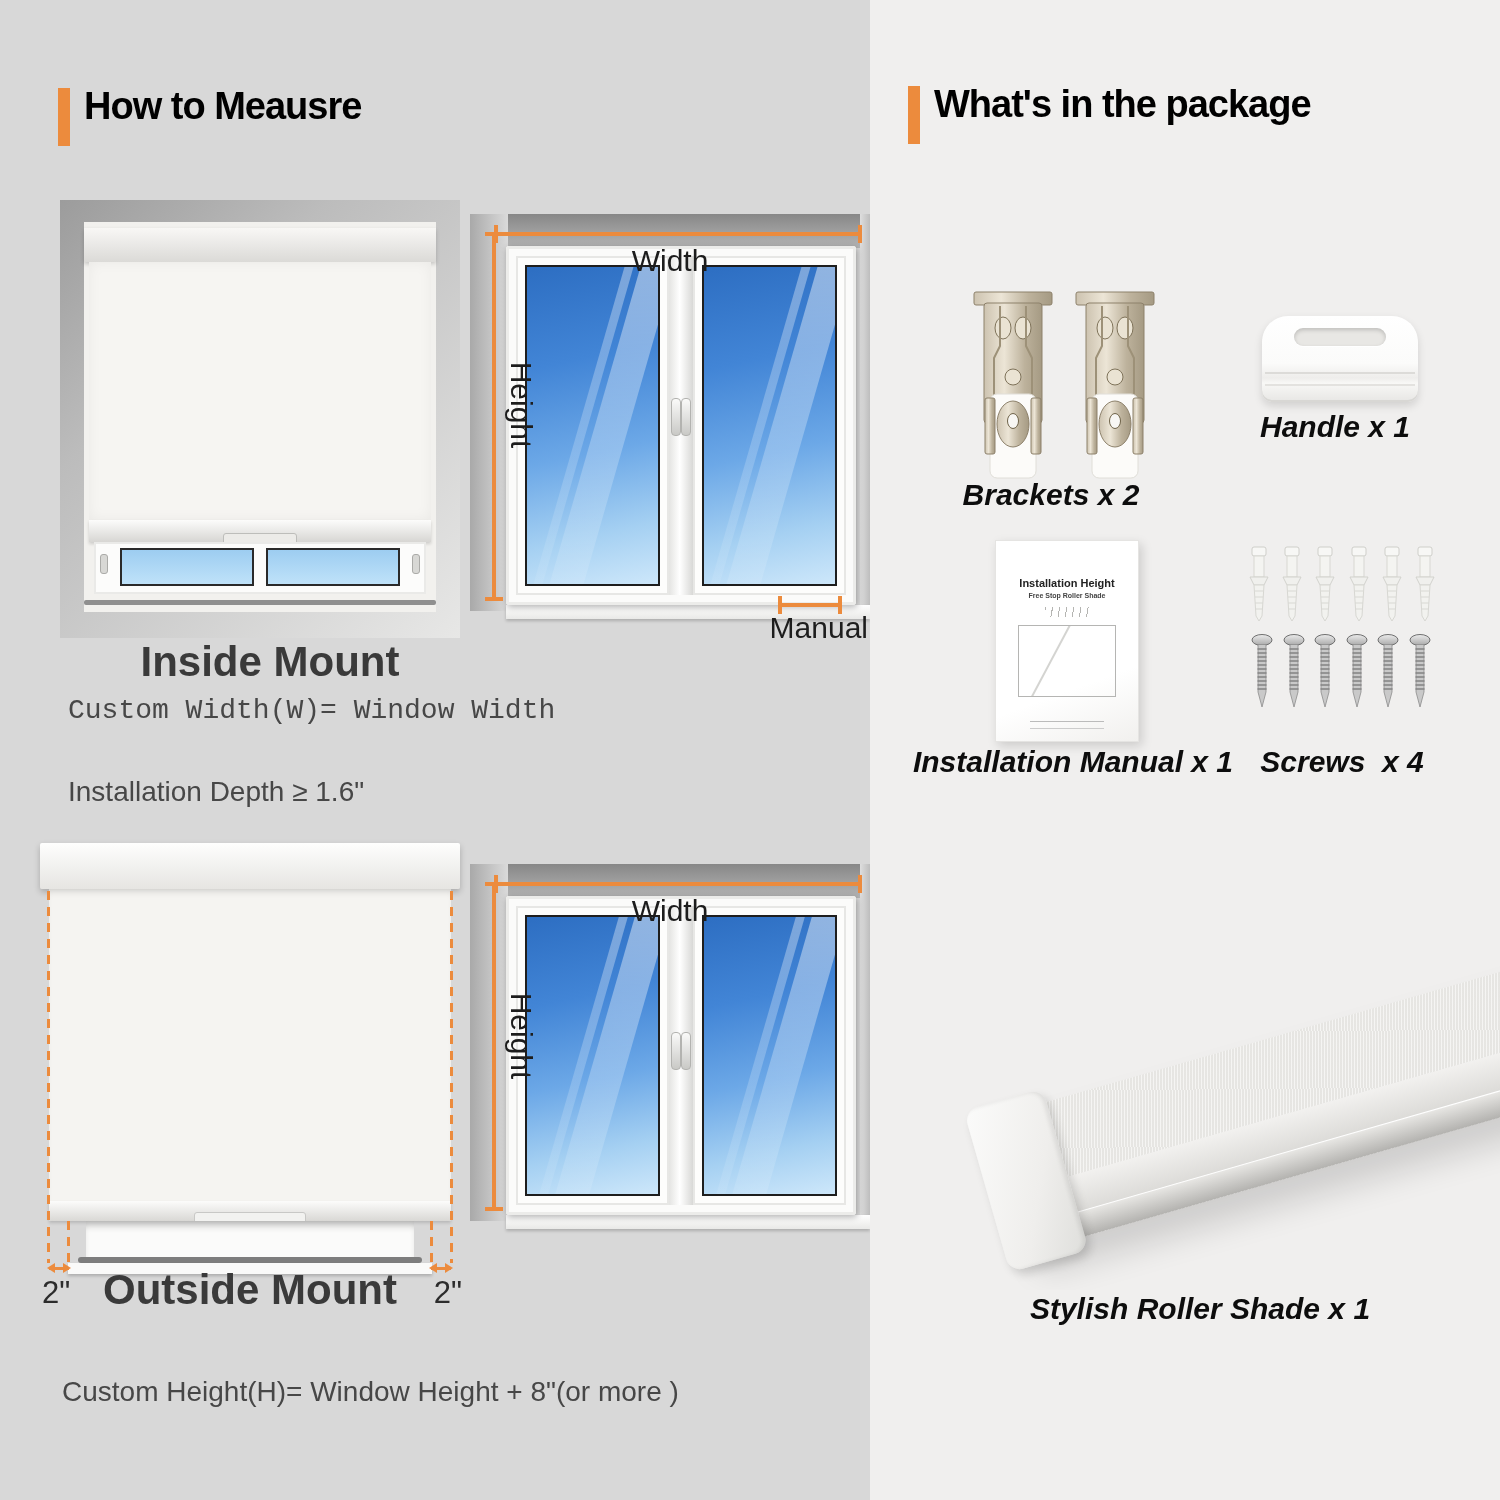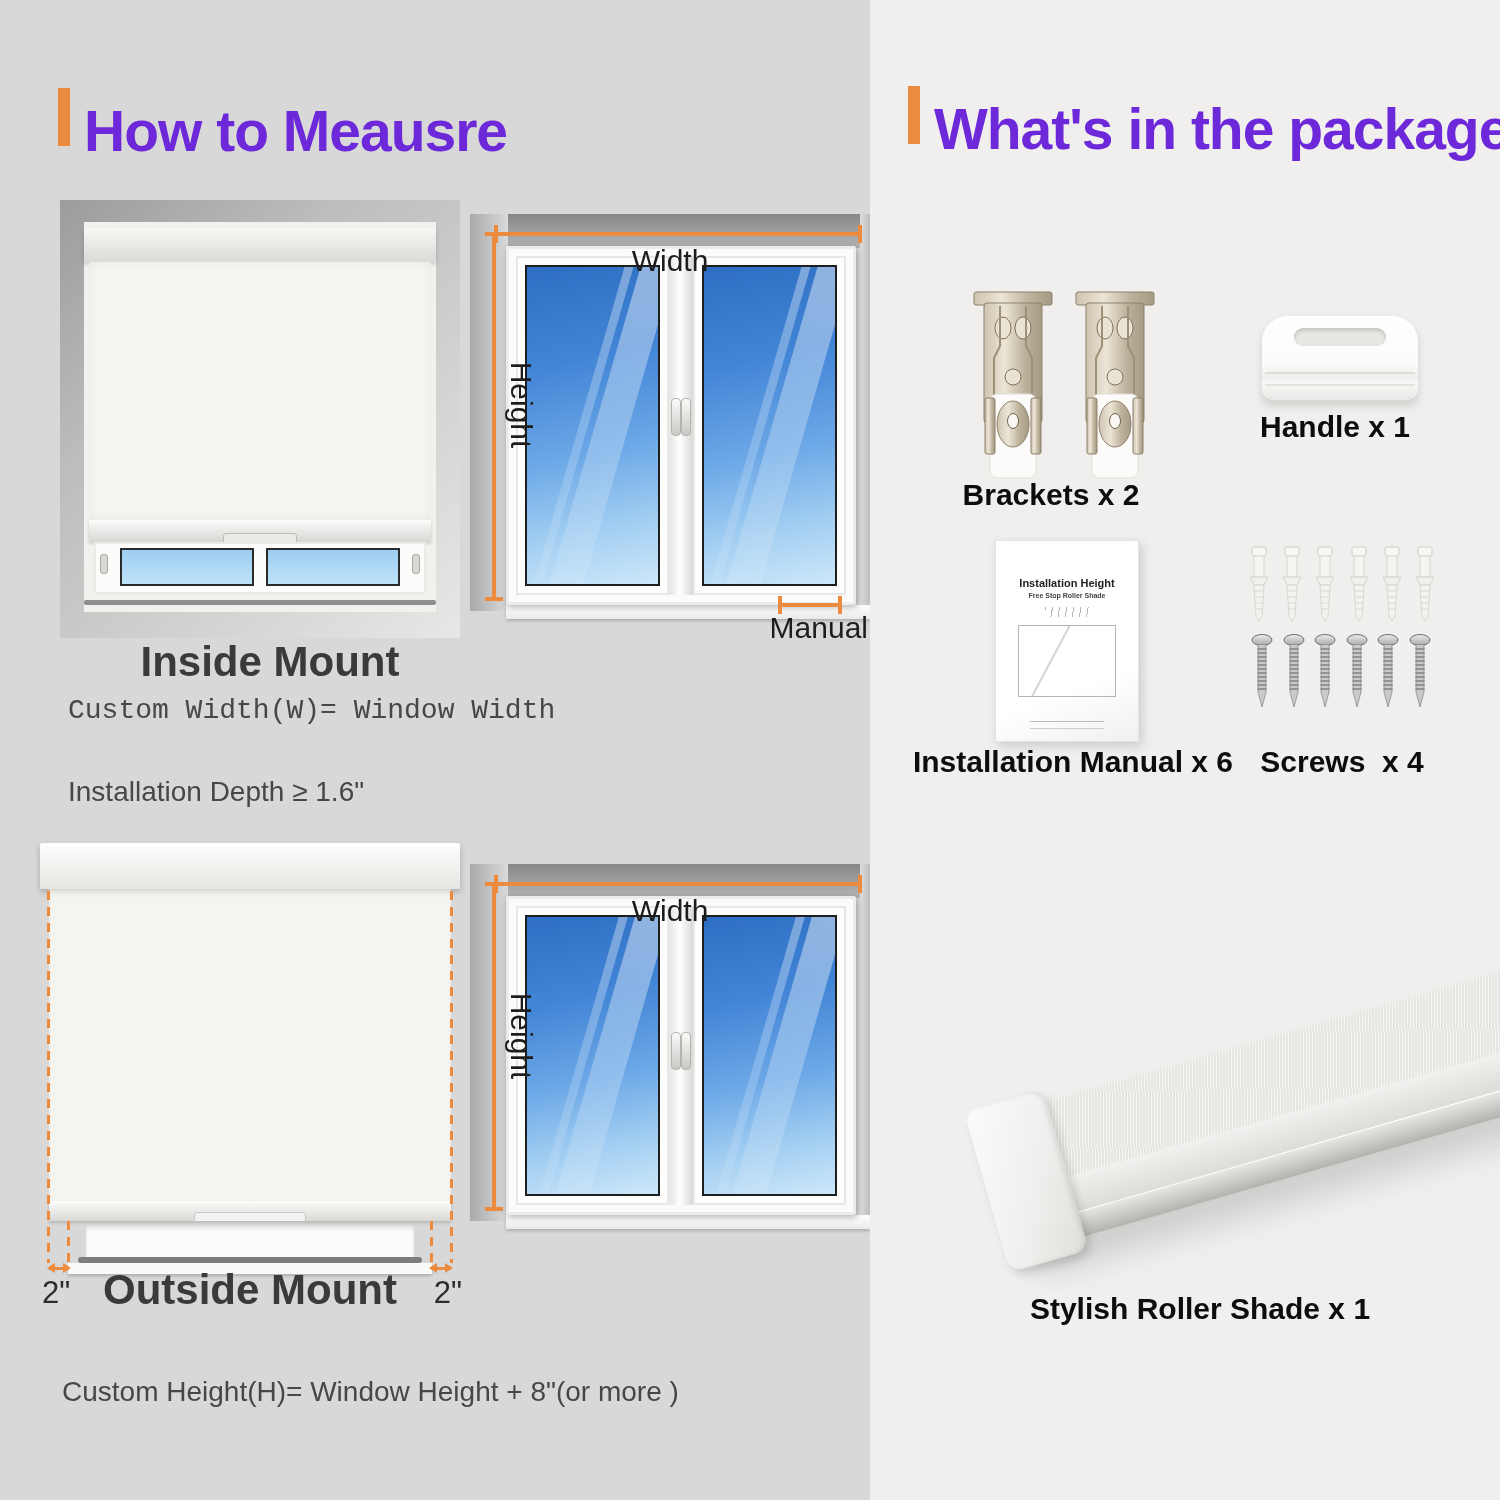--- a/index.html
+++ b/index.html
@@ -4,21 +4,21 @@
 <style>
   html,body{margin:0;padding:0;background:#888;}
   #app{position:relative;width:1500px;height:1500px;background:#f0efee;
        font-family:"Liberation Sans",sans-serif;overflow:hidden;margin:0 auto;}
   .panel{position:absolute;top:0;height:1500px;}
   .panel-left{left:0;width:870px;background:#d8d8d8;}
   .panel-right{left:870px;width:630px;background:#f0efee;}
 
   
   .accent-bar{position:absolute;width:12px;height:58px;background:#EC8B3D;}
-  .sec-title{position:absolute;font-size:57px;font-weight:bold;color:#6d28d9;letter-spacing:-1px;white-space:nowrap;}
+  .sec-title{position:absolute;font-size:38px;font-weight:bold;color:#000000;letter-spacing:-1px;white-space:nowrap;}
 
   
   .fig{position:absolute;}
   .tex{background-image:
     repeating-linear-gradient(0deg,rgba(0,0,0,.02) 0 1px,transparent 1px 3px),
     repeating-linear-gradient(90deg,rgba(0,0,0,.018) 0 1px,transparent 1px 3px);}
 
   
   .f1-recess{position:absolute;inset:0;background:linear-gradient(135deg,#9c9c9c 0%,#bcbcbc 32%,#e7e7e6 100%);}
   .f1-inner{position:absolute;left:24px;top:22px;right:24px;bottom:26px;background:#f2f1ee;}
@@ -99,21 +99,21 @@
   .harrow::after{content:"";position:absolute;right:-2px;top:-4px;border-top:5px solid transparent;
       border-bottom:5px solid transparent;border-left:8px solid #EC8B3D;}
   .ovlabel{position:absolute;top:432px;font-size:31px;color:#2c2c2c;}
   .ovlabel.ovl{left:2px;} .ovlabel.ovr{right:-2px;}
 
   
   .mount-h{position:absolute;margin:0;font-size:42px;font-weight:bold;color:#3a3a3a;text-align:center;}
   .spec{position:absolute;margin:0;font-size:28px;color:#474747;white-space:pre;}
 
   
-  .pkg-label{position:absolute;font-size:30px;font-weight:bold;color:#0d0d0d;
+  .pkg-label{position:absolute;font-size:30px;font-weight:bold;font-style:italic;color:#0d0d0d;
       text-align:center;white-space:pre;}
   .brackets{position:absolute;left:103px;top:282px;display:flex;gap:22px;}
   .handle{position:absolute;left:392px;top:316px;width:156px;height:86px;
       background:linear-gradient(180deg,#ffffff 0%,#fbfbfa 55%,#eeedeb 72%,#f8f8f6 78%,#e7e6e4 100%);
       border-radius:26px 26px 10px 10px;box-shadow:0 4px 8px rgba(0,0,0,.13),inset 0 -2px 0 #d8d7d4;}
   .handle .slot{position:absolute;top:12px;left:50%;transform:translateX(-50%);width:92px;height:18px;
       background:#e8e7e4;border-radius:9px;box-shadow:inset 0 2px 4px rgba(0,0,0,.18),0 1px 0 #fff;}
   .handle .ridges{position:absolute;left:3px;right:3px;top:56px;height:10px;
       border-top:2px solid #dcdbd8;border-bottom:2px solid #e3e2df;}
   .manual{position:absolute;left:125px;top:540px;width:142px;height:200px;
@@ -312,21 +312,21 @@
     </div>
     <div class="pkg-label" style="left:345px;top:410px;width:240px;">Handle x 1</div>
 
     <div class="manual">
       <div class="m-title">Installation Height</div>
       <div class="m-sub">Free Stop Roller Shade</div>
       <div class="m-squig"></div>
       <div class="m-fig"></div>
       <div class="m-foot"></div>
     </div>
-    <div class="pkg-label" style="left:38px;top:745px;width:330px;">Installation Manual x 6</div>
+    <div class="pkg-label" style="left:38px;top:745px;width:330px;">Installation Manual x 1</div>
 
     <div class="anchors">
       <svg viewBox="0 0 20 78" width="20" height="78">
           <use href="#anchorShape"></use>
         </svg>
       <svg viewBox="0 0 20 78" width="20" height="78">
           <use href="#anchorShape"></use>
         </svg>
       <svg viewBox="0 0 20 78" width="20" height="78">
           <use href="#anchorShape"></use>

